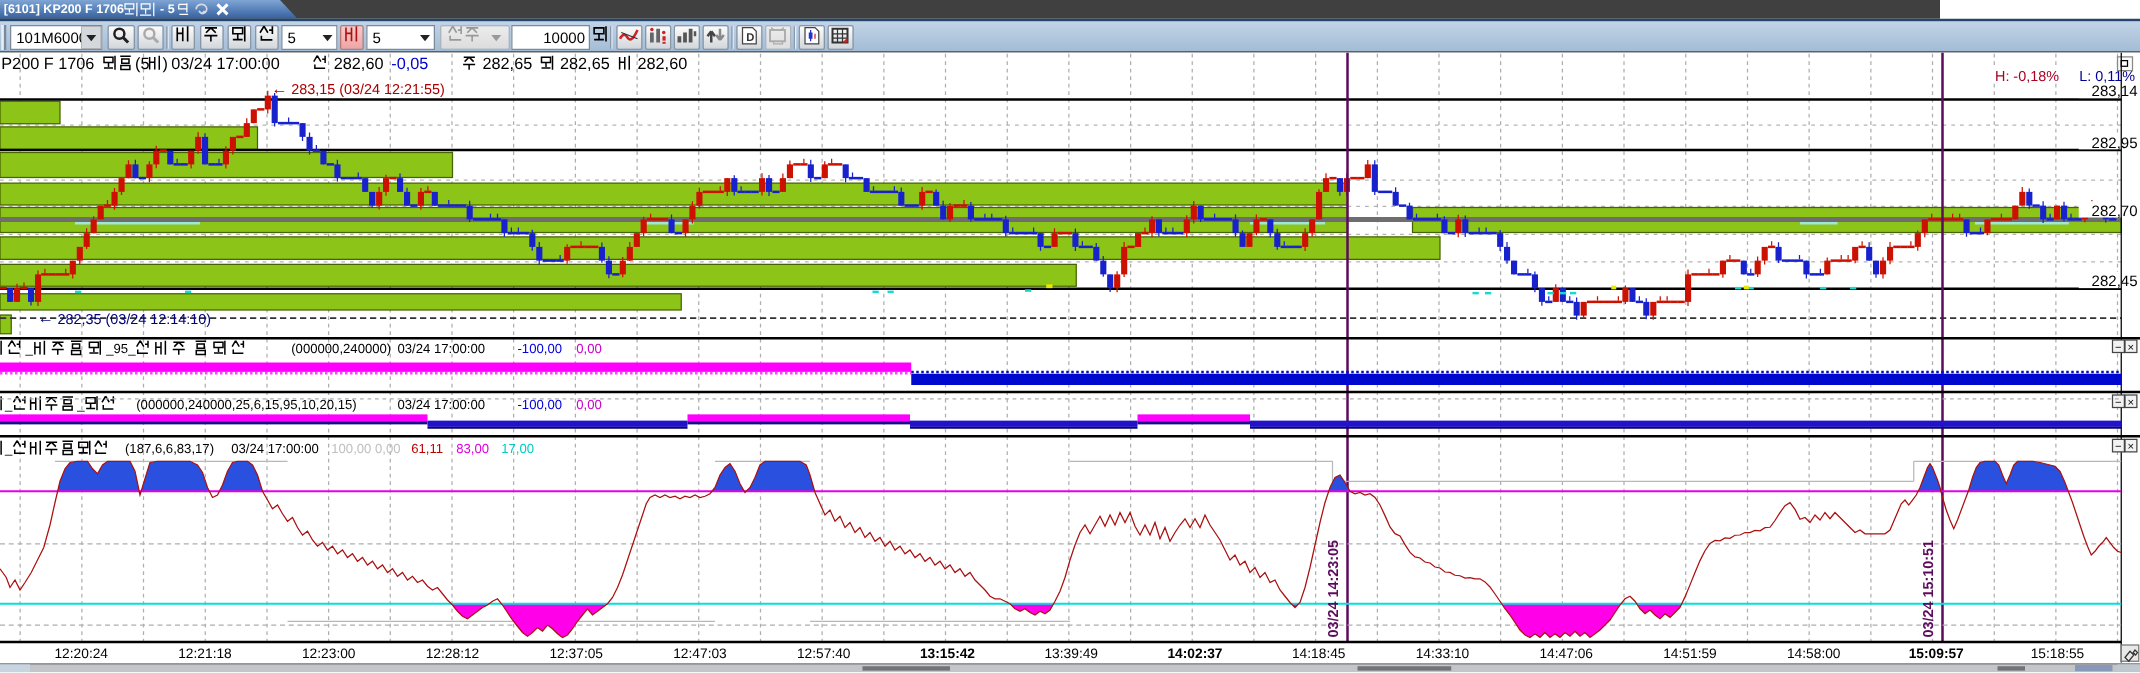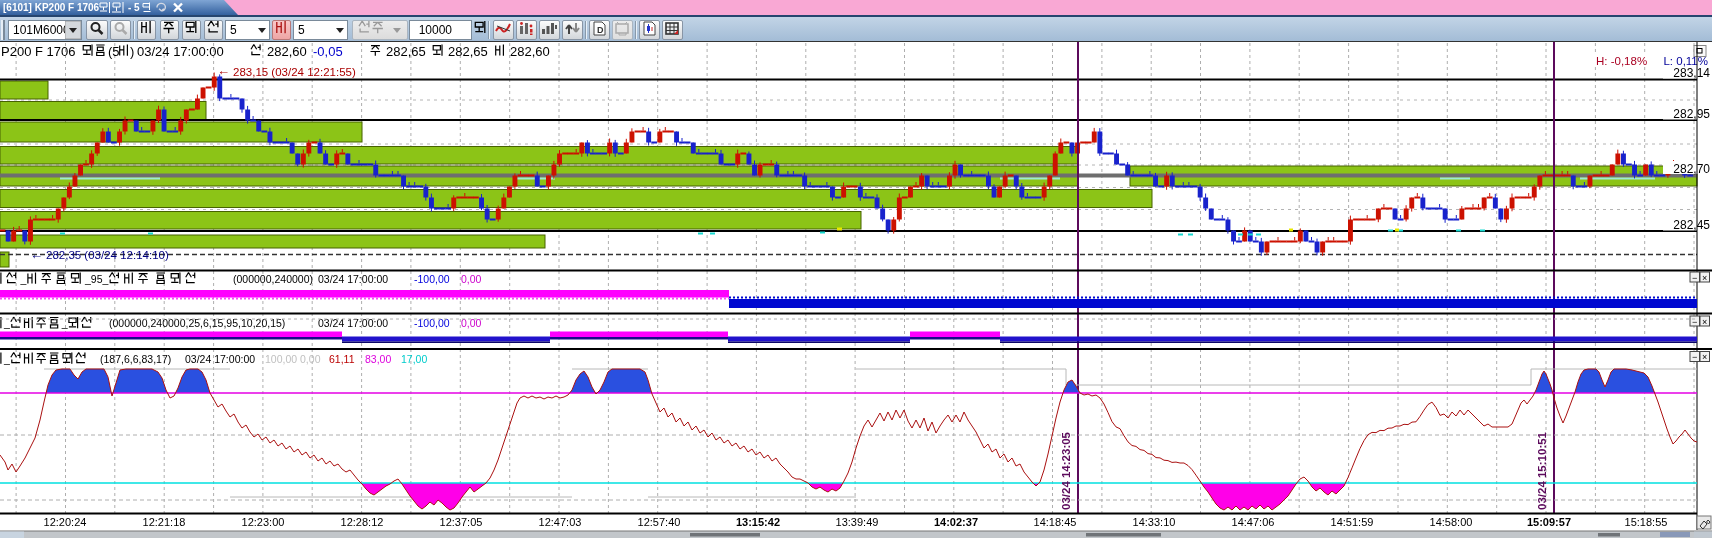--- a/index.html
+++ b/index.html
@@ -1,15 +1,15 @@
 <!DOCTYPE html>
 <html><head><meta charset="utf-8"><style>
 *{margin:0;padding:0;box-sizing:border-box}
 html,body{width:1712px;height:538px;overflow:hidden;font-family:"Liberation Sans",sans-serif;background:#fff;position:relative}
-#titlebar{position:absolute;left:0;top:0;width:1712px;height:15px;background:#f9a8d4}
+#titlebar{position:absolute;left:0;top:0;width:1552px;height:15px;background:#404040}
 #tab{position:absolute;left:0;top:0;width:238px;height:15px;background:linear-gradient(#7fa5d4,#33609e);clip-path:polygon(0 0,224px 0,238px 100%,0 100%);color:#fff;font-size:10px;font-weight:bold;line-height:15px}
 #tbar{position:absolute;left:0;top:15px;width:1712px;height:27px;background:linear-gradient(#c2d4e6,#a3bcd6);border-top:2px solid #26456e;border-bottom:1px solid #333}
 .btn{position:absolute;top:3px;height:20px;background:linear-gradient(#fcfcfc,#d2d6da);border:1px solid #8895a5;border-radius:2px;font-size:11px;text-align:center;line-height:18px}
 .fld{position:absolute;top:3px;height:20px;background:#fff;border:1px solid #7a8a9a;font-size:12px;line-height:18px}
 .sep{position:absolute;top:4px;width:2px;height:18px;border-left:1px solid #8899aa;border-right:1px solid #e8f0f8}
 #tglyphs{position:absolute;left:0;top:15px;pointer-events:none}
 #chart{position:absolute;left:0;top:42px}
 </style></head><body>
 <div id="titlebar">
  <div id="tab">
@@ -54,21 +54,21 @@
       </svg></div>
  <div class="btn" style="left:272px;width:19px;background:linear-gradient(#f8c8c8,#eea5a5);border-color:#b87878"></div>
  <div class="fld" style="left:293px;width:55px"><span style="padding-left:4px">5</span><svg width="14" height="18" style="position:absolute;right:0;top:0">
         <path d="M3 7 l4 5 l4 -5 z" fill="#222"></path>
       </svg></div>
  <div class="btn" style="left:352px;width:56px;background:linear-gradient(#ececec,#dcdcdc);border-color:#aab5c0">
       <svg width="12" height="14" style="position:absolute;right:3px;top:4px">
         <path d="M1 3 l4 5 l4 -5 z" fill="#999"></path>
       </svg>
     </div>
- <div class="fld" style="left:409px;width:63px;text-align:right"><span style="padding-right:19px">10000</span></div>
+ <div class="fld" style="left:409px;width:63px;text-align:right"><span style="padding-right:3px">10000</span></div>
  <div class="sep" style="left:488px"></div>
  <div class="btn" style="left:493px;width:21px"><svg width="17" height="15">
         <path d="M1 10 q3 -6 6 -1 t8 -6" stroke="#cc2222" stroke-width="2" fill="none"></path>
         <path d="M2 5 l13 5" stroke="#333" stroke-width="1"></path>
       </svg></div>
  <div class="btn" style="left:516px;width:21px"><svg width="17" height="15">
         <rect x="2" y="5" width="3" height="8" fill="#666"></rect>
         <rect x="7" y="2" width="3" height="11" fill="#666"></rect>
         <circle cx="3.5" cy="2.5" r="1.4" fill="#cc2222"></circle>
         <circle cx="13" cy="5" r="1.4" fill="#cc2222"></circle>

